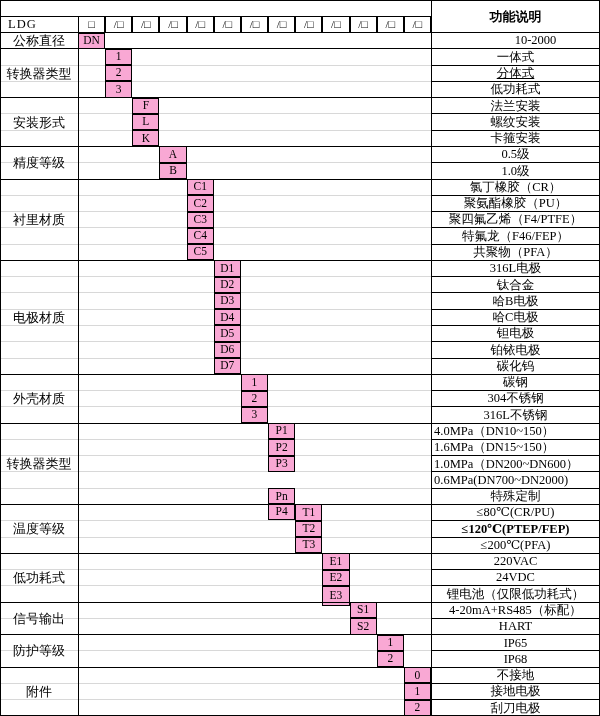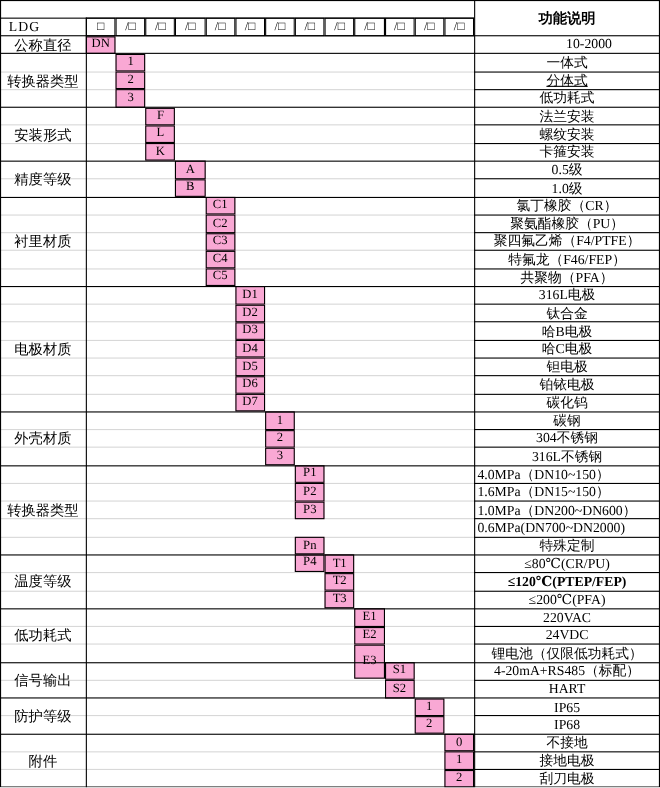--- a/index.html
+++ b/index.html
@@ -172,21 +172,21 @@
       <div class="hline" style="left: 0px; top: 552.773px; width: 600px; height: 1px;"></div>
       <div class="cell label" style="left: 0px; top: 553.273px; width: 78px; height: 48.8182px;">低功耗式</div>
       <div class="cell code" style="left: 322.385px; top: 553.273px; width: 27.1538px; height: 16.2727px;">E1</div>
       <div class="cell desc" style="left: 431px; top: 553.273px; width: 169px; height: 16.2727px;">220VAC</div>
       <div class="hline" style="left: 431px; top: 569.045px; width: 169px; height: 1px;"></div>
       <div class="faint" style="left: 0px; top: 569.045px; width: 431px; height: 1px;"></div>
       <div class="cell code" style="left: 322.385px; top: 569.545px; width: 27.1538px; height: 16.2727px;">E2</div>
       <div class="cell desc" style="left: 431px; top: 569.545px; width: 169px; height: 16.2727px;">24VDC</div>
       <div class="hline" style="left: 431px; top: 585.318px; width: 169px; height: 1px;"></div>
       <div class="faint" style="left: 0px; top: 585.318px; width: 431px; height: 1px;"></div>
-      <div class="cell code" style="left: 322.385px; top: 585.818px; width: 27.1538px; height: 31px;">E3</div>
+      <div class="cell code" style="left: 322.385px; top: 585.818px; width: 27.1538px; height: 20px;">E3</div>
       <div class="cell desc" style="left: 431px; top: 585.818px; width: 169px; height: 16.2727px;">锂电池（仅限低功耗式）</div>
       <div class="hline" style="left: 0px; top: 601.591px; width: 600px; height: 1px;"></div>
       <div class="cell label" style="left: 0px; top: 602.091px; width: 78px; height: 32.5455px;">信号输出</div>
       <div class="cell code" style="left: 349.538px; top: 602.091px; width: 27.1538px; height: 16.2727px;">S1</div>
       <div class="cell desc" style="left: 431px; top: 602.091px; width: 169px; height: 16.2727px;">4-20mA+RS485（标配）</div>
       <div class="hline" style="left: 431px; top: 617.864px; width: 169px; height: 1px;"></div>
       <div class="faint" style="left: 0px; top: 617.864px; width: 431px; height: 1px;"></div>
       <div class="cell code" style="left: 349.538px; top: 618.364px; width: 27.1538px; height: 16.2727px;">S2</div>
       <div class="cell desc" style="left: 431px; top: 618.364px; width: 169px; height: 16.2727px;">HART</div>
       <div class="hline" style="left: 0px; top: 634.136px; width: 600px; height: 1px;"></div>

